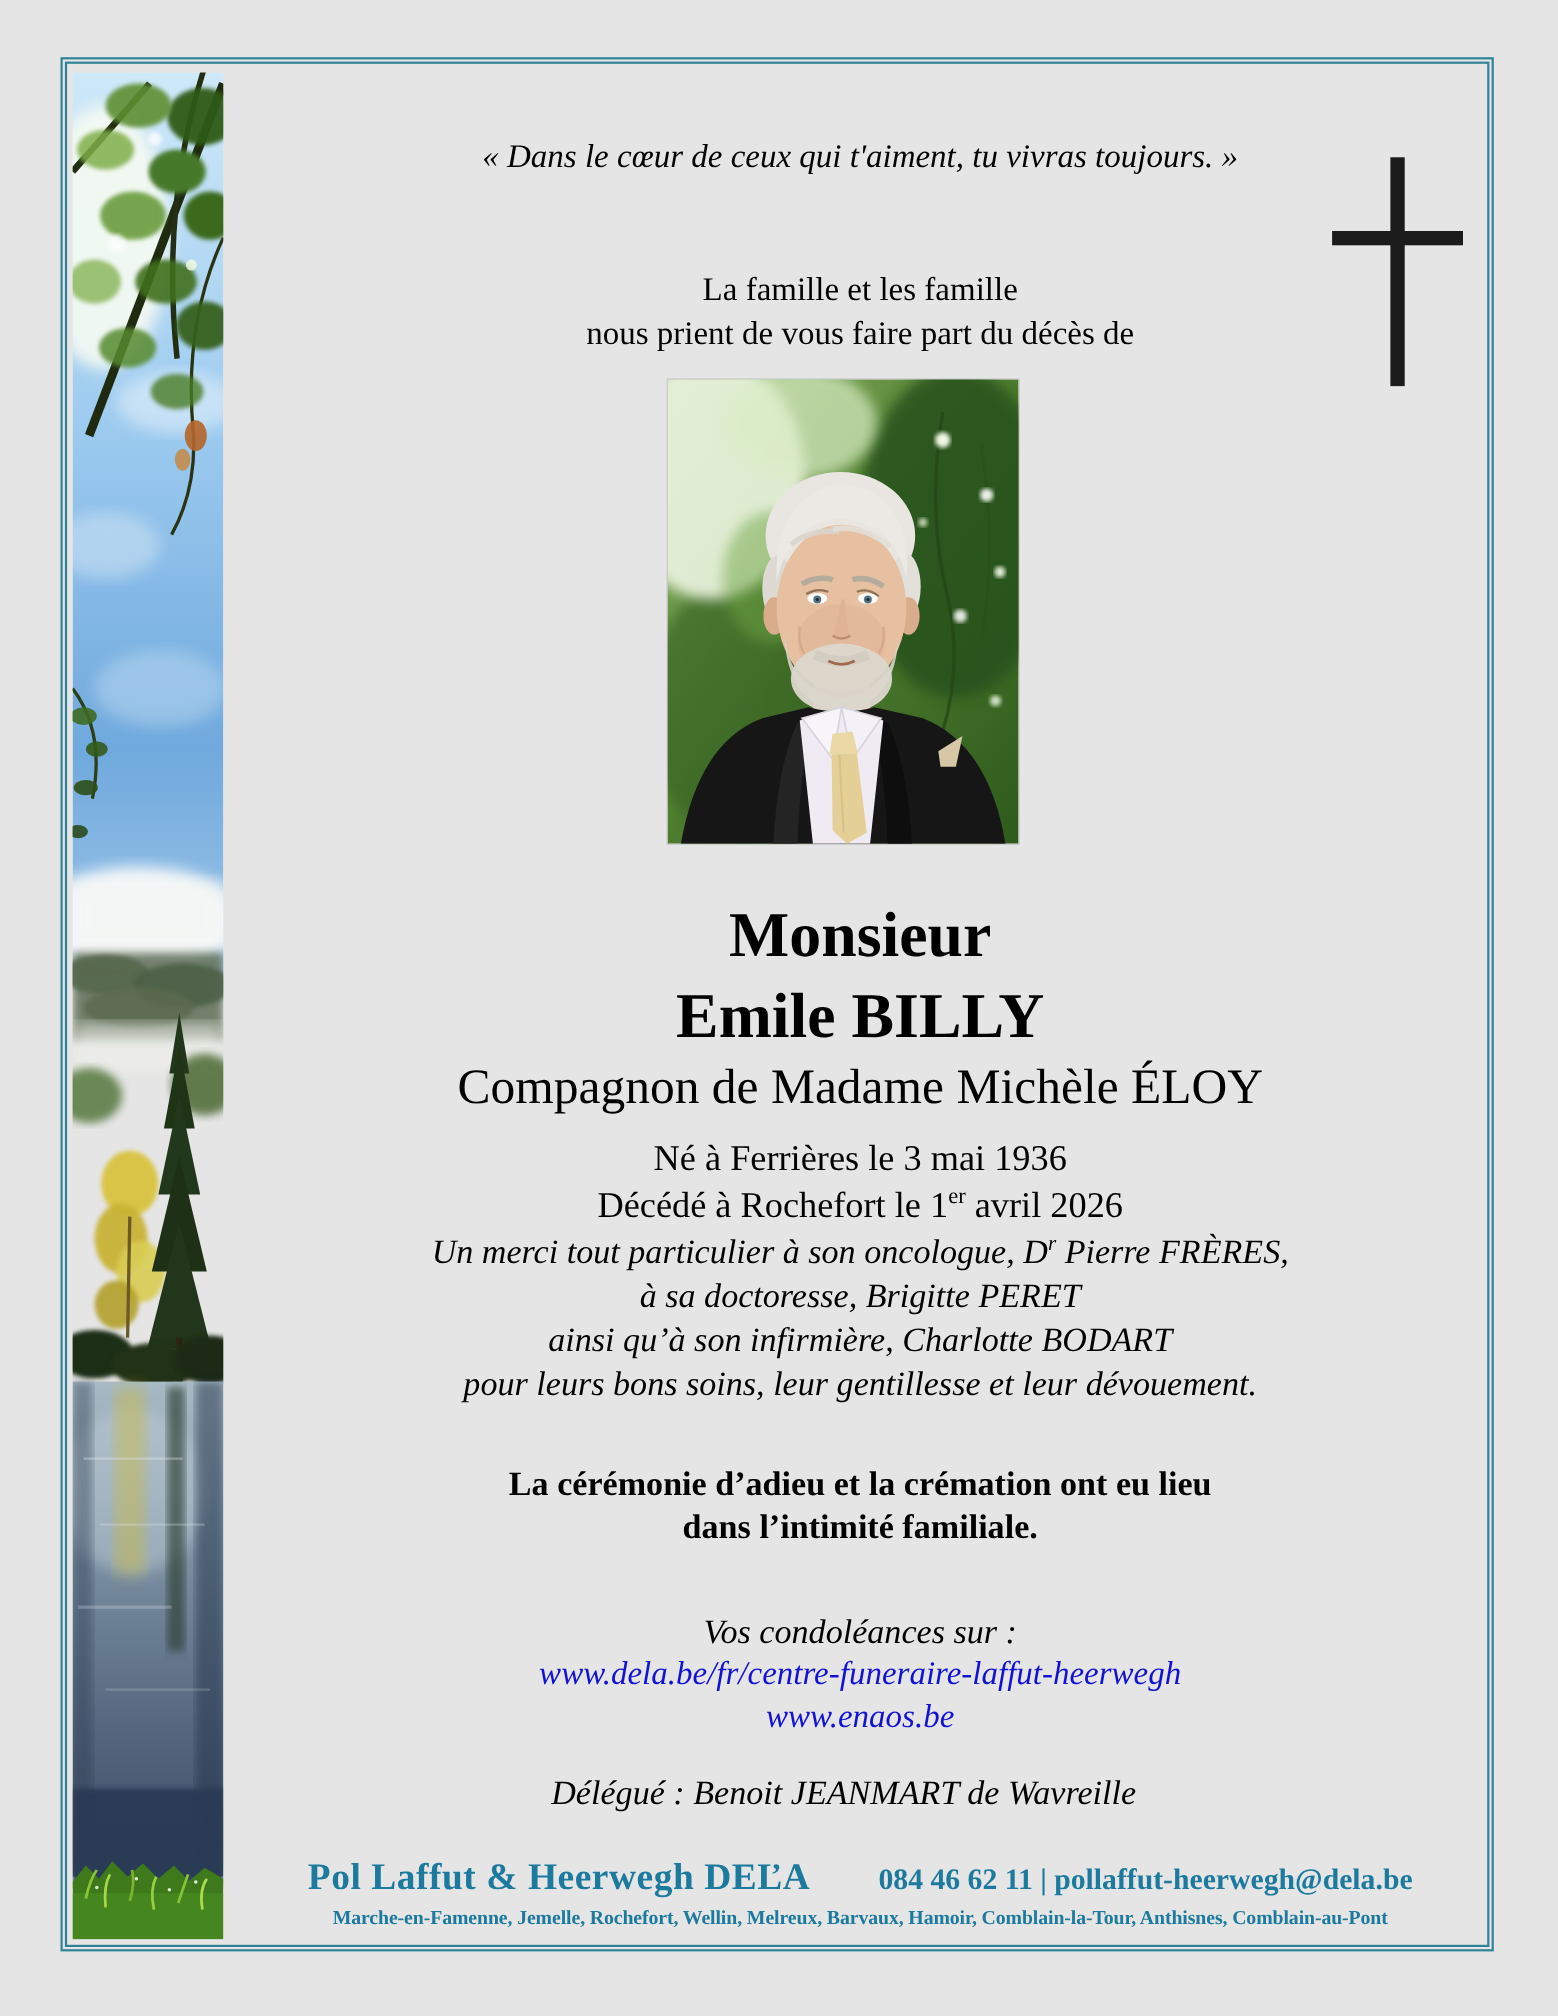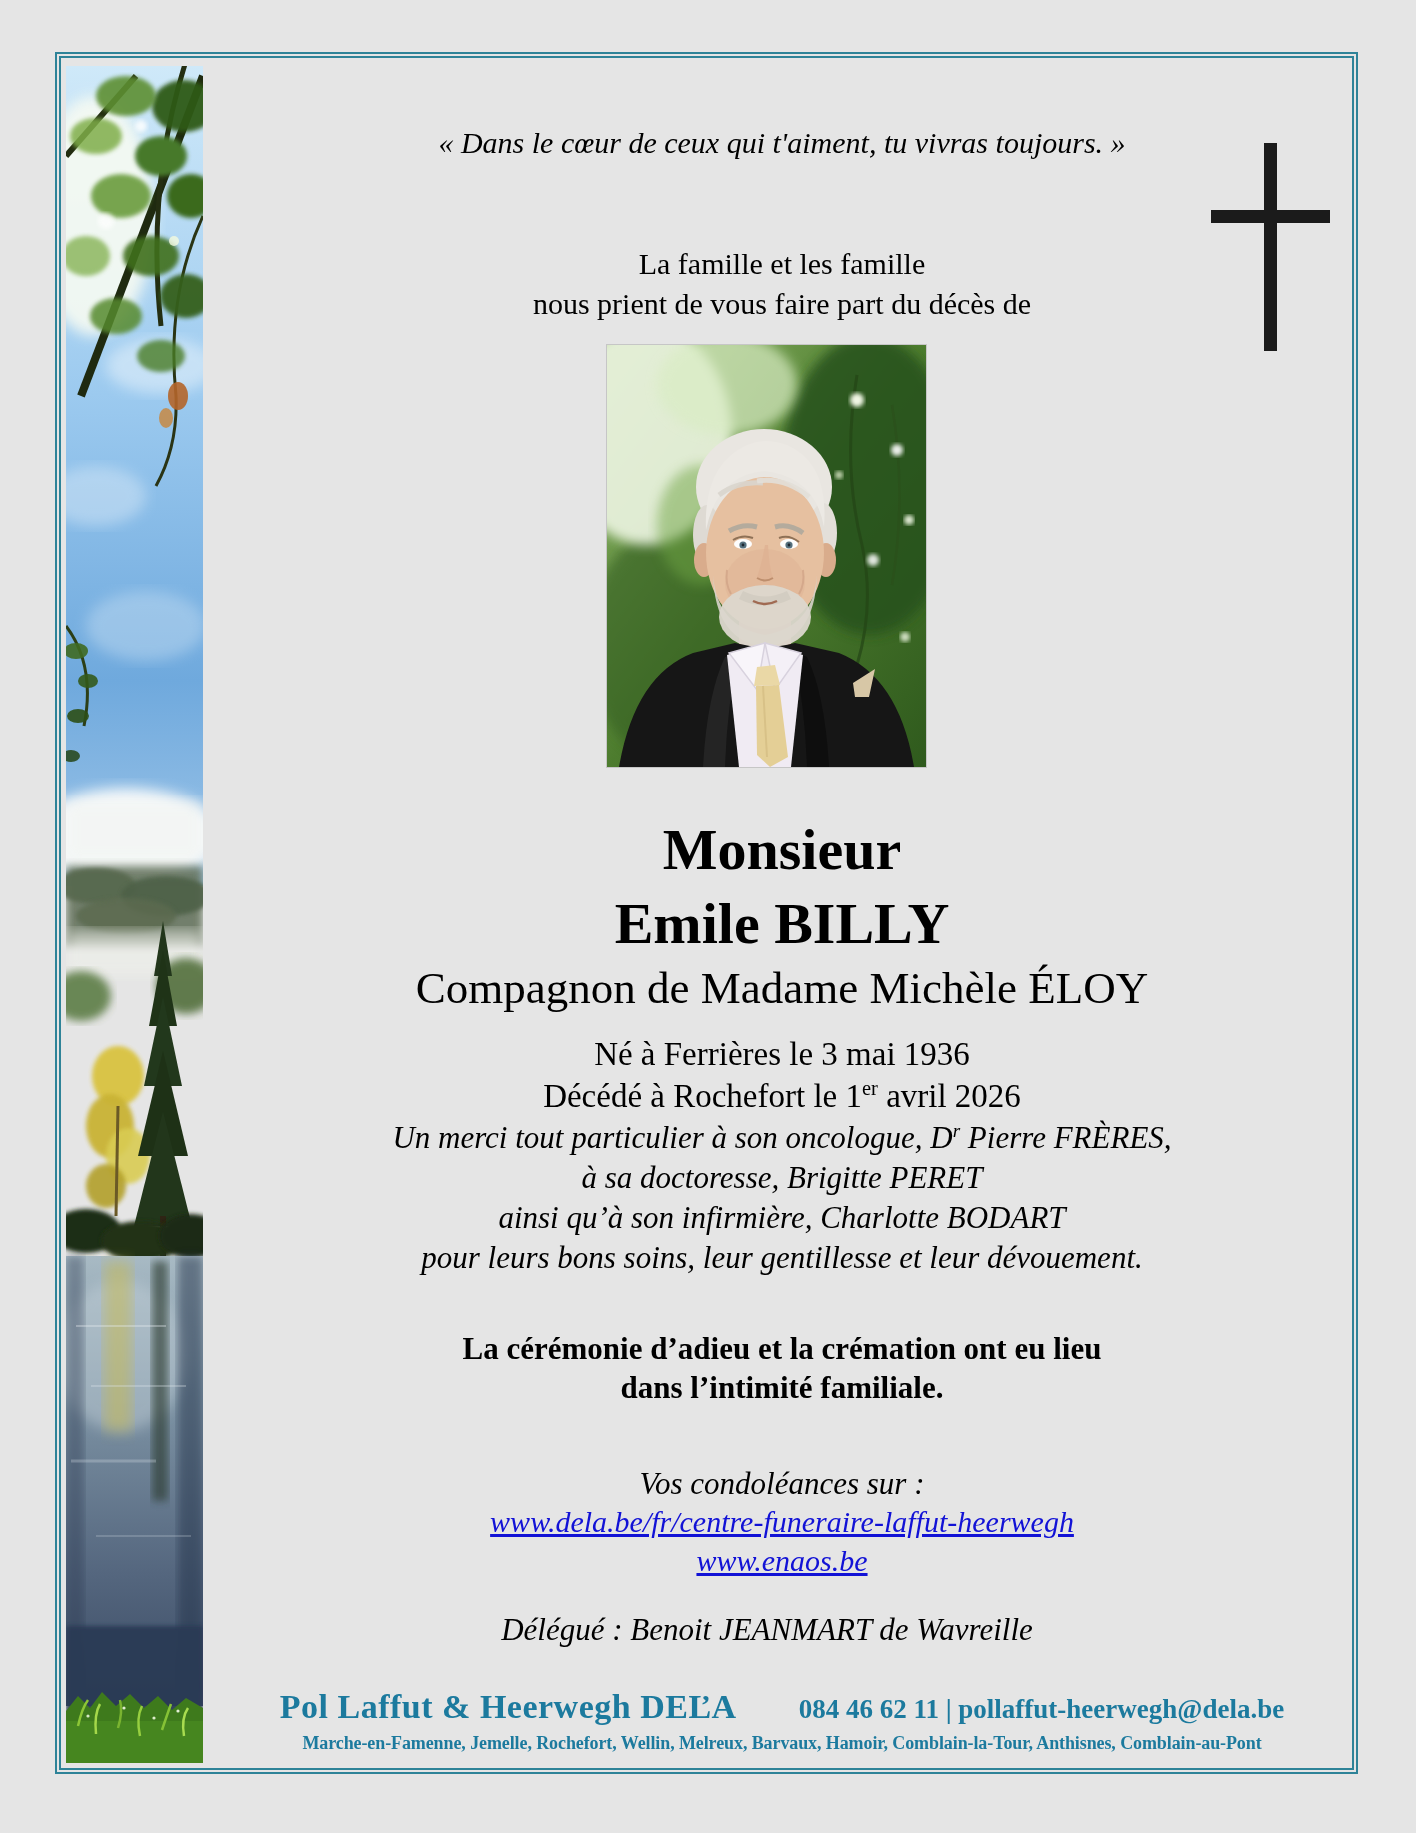--- a/index.html
+++ b/index.html
@@ -34,21 +34,21 @@
   .birth     { top:1036px; font-size:33px; }
   .death     { top:1078px; font-size:33px; }
   .sup       { font-size:0.62em; vertical-align:super; line-height:0; }
   .thanks1   { top:1120px; } .thanks2 { top:1160px; } .thanks3 { top:1200px; } .thanks4 { top:1240px; }
   .thanks    { font-size:31px; font-style:italic; }
   .cer1      { top:1331px; } .cer2 { top:1370px; }
   .ceremony  { font-size:31px; font-weight:bold; }
   .condo     { top:1466px; font-size:31px; font-style:italic; }
   .lnk1      { top:1505px; } .lnk2 { top:1544px;text-align:center; }
   .lnk       { font-size:30px; font-style:italic; }
-  .lnk a     { color:#1212d6; text-decoration:underline; cursor:pointer; }
+  .lnk a     { color:#1212d6; cursor:pointer; }
   .delegate  { top:1612px; font-size:31px; font-style:italic; padding-right:30px; box-sizing:border-box; }
 
   .footerline { top:1688px; display:flex; justify-content:center; align-items:baseline; gap:22px; }
   .brand      { color:#1c7a9e; font-weight:bold; font-size:34px; letter-spacing:0.5px; }
   .contact    { color:#1c7a9e; font-weight:bold; font-size:27px;margin-left:40px; }
   .cities     { top:1733px; color:#1c7a9e; font-weight:bold; font-size:18px; letter-spacing:-0.1px; }
 </style>
 </head>
 <body>
 

